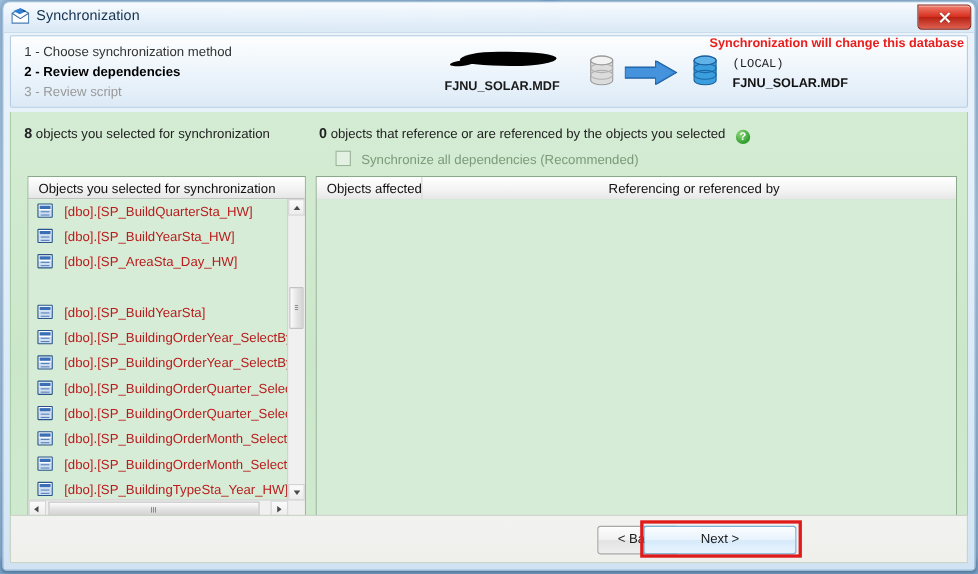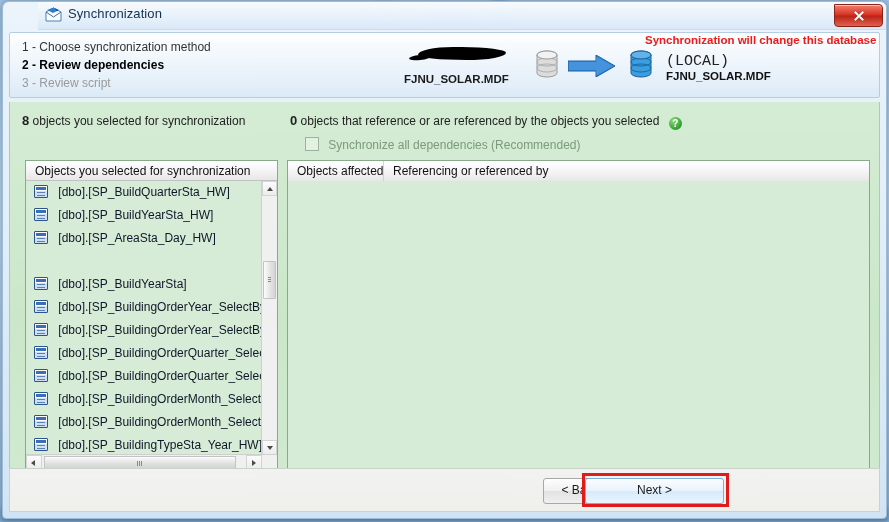--- a/index.html
+++ b/index.html
@@ -53,21 +53,20 @@
     box-sizing: border-box;
     overflow: hidden;
   }
 
   
   .titlebar {
     position: relative;
     height: 27px;
     background: linear-gradient(180deg, rgba(250,252,254,.85) 0%, rgba(229,240,250,.75) 55%, rgba(210,228,243,.7) 100%);
     border-bottom: 1px solid rgba(160,190,215,.5);
-    margin-left: 35px;
   }
   .title-icon {
     position: absolute; left: 7px; top: 5px;
     width: 17px; height: 16px;
   }
   .title-text {
     position: absolute; left: 30px; top: 4px;
     font-size: 13px;
     color: #12314e;
     letter-spacing: .1px;
@@ -144,21 +143,21 @@
     width: 48px; height: 22px;
   }
 
   .warn-text {
     position: absolute; left: 245px; top: 1px;
     font-size: 11.5px; font-weight: bold; color: #ea1c1c;
     white-space: nowrap;
   }
   .db-target-sub {
     position: absolute; left: 266px; top: 20px;
-    font-size: 15px; color: #222;
+    font-size: 11px; color: #222;
     font-family: "Liberation Mono", monospace;
   }
   .db-target-name {
     position: absolute; left: 266px; top: 37px;
     font-size: 11.5px; font-weight: bold; color: #111;
     white-space: nowrap;
   }
 
   
   .content {
@@ -247,21 +246,21 @@
     right: 15px; bottom: 16px;
     background: #d7ecd7;
     overflow: hidden;
   }
   .lp-list { position: absolute; left: 0; top: 0; right: 0; }
   .lp-item {
     position: relative;
     height: 23px;
     padding-left: 8px;
     font-size: 12px;
-    color: #0f172a;
+    color: #b91c1c;
     white-space: nowrap;
     overflow: hidden;
     line-height: 23px;
     cursor: default;
   }
   .lp-item.blank { height: 23px; }
   .sp-icon {
     display: inline-block;
     width: 14px; height: 13px;
     vertical-align: -2px;
@@ -360,20 +359,21 @@
     background: repeating-linear-gradient(90deg,#8a8a8a 0 1px, transparent 1px 2px);
   }
 
   
   .right-panel {
     position: absolute; left: 277px; top: 58px;
     right: 9px; height: 312px;
     background: #fff;
     border: 1px solid #8aa88a;
     box-sizing: border-box;
+    text-align: center;
   }
   .rp-header {
     display: flex;
     height: 20px;
     background: linear-gradient(180deg,#ffffff,#f3f3f3 60%,#e7e7e7);
     border-bottom: 1px solid #c2c2c2;
   }
   .rp-col {
     font-size: 12px; color: #111;
     padding: 3px 0 0 9px;

